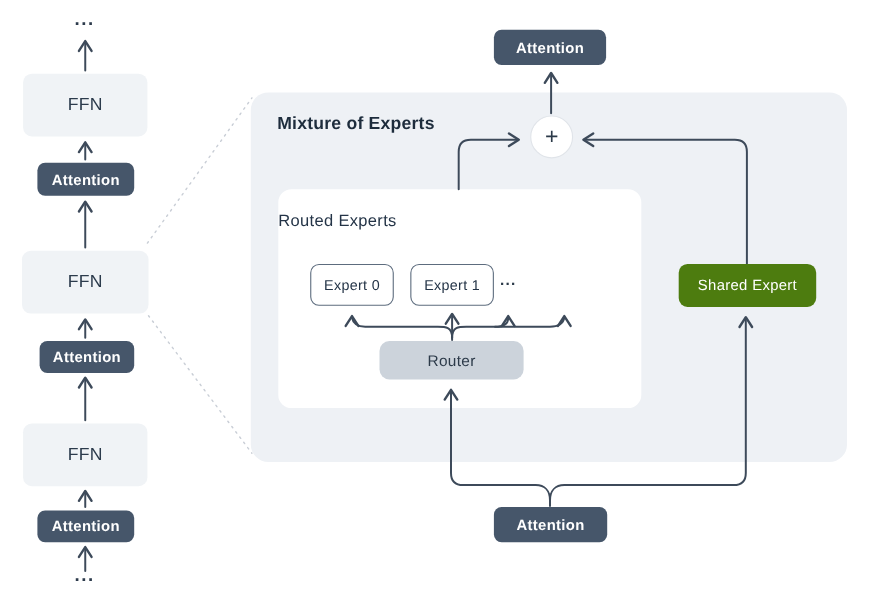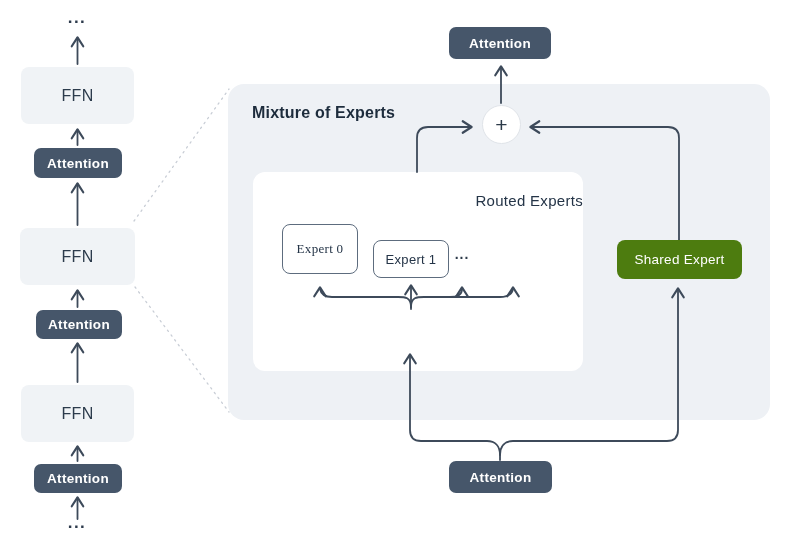--- a/index.html
+++ b/index.html
@@ -9,21 +9,21 @@
   }
   .abs{position:absolute;box-sizing:border-box;}
   .layer-panels{position:absolute;inset:0;z-index:1;}
   .layer-lines{position:absolute;inset:0;z-index:2;pointer-events:none;}
   .layer-boxes{position:absolute;inset:0;z-index:3;}
 
   
   .moe-panel{left:228px;top:84px;width:542px;height:336px;background:#eef1f5;border-radius:16px;}
   .moe-title{left:252px;top:104px;width:260px;font-size:16px;font-weight:700;color:#1d2c3c;letter-spacing:.2px;}
   .routed-panel{left:253px;top:172px;width:330px;height:199px;background:#ffffff;border-radius:12px;}
-  .routed-title{left:253px;top:192px;width:330px;text-align:right;font-size:15px;font-weight:500;color:#243447;letter-spacing:.3px;}
+  .routed-title{left:253px;top:192px;width:330px;text-align:left;font-size:15px;font-weight:500;color:#243447;letter-spacing:.3px;}
 
   
   .box{display:flex;align-items:center;justify-content:center;letter-spacing:.3px;}
   .dark{background:#46566a;color:#ffffff;border-radius:7px;font-size:13.5px;font-weight:bold;}
   .light{background:#f0f3f6;color:#2c3b4c;border-radius:8px;font-size:16px;}
   .expert{background:#ffffff;border:1.3px solid #5d6c7e;border-radius:8px;color:#243447;font-size:13px;}
   .router{background:#ccd3db;border-radius:9px;color:#2c3a49;font-size:14px;}
   .shared{background:#4d7c0f;color:#ffffff;border-radius:8px;font-size:13.5px;}
 
   
@@ -31,21 +31,21 @@
   .att1{left:34px;top:148px;width:88px;height:30px;}
   .ffn2{left:20px;top:228px;width:115px;height:57px;}
   .att2{left:36px;top:310px;width:86px;height:29px;}
   .ffn3{left:21px;top:385px;width:113px;height:57px;}
   .att3{left:34px;top:464px;width:88px;height:29px;}
   .dots{width:44px;text-align:center;font-weight:800;font-size:17px;letter-spacing:1.5px;color:#2d3b4c;}
   .dots-top{left:55px;top:8px;}
   .dots-bottom{left:55px;top:513px;}
 
   
-  .expert0{left:282px;top:224px;width:76px;height:50px;font-family:Liberation Serif, serif;}
+  .expert0{left:282px;top:240px;width:76px;height:38px;}
   .expert1{left:373px;top:240px;width:76px;height:38px;}
   .expert15{left:476px;top:240px;width:77px;height:38px;}
   .dots-mid{left:450px;top:246px;width:24px;text-align:center;font-weight:700;font-size:14px;letter-spacing:1px;color:#2c3a49;}
   .router-box{left:345px;top:310px;width:131px;height:35px;}
   .shared-box{left:617px;top:240px;width:125px;height:39px;}
   .att-top{left:449px;top:27px;width:102px;height:32px;}
   .att-bottom{left:449px;top:461px;width:103px;height:32px;}
   .sum-node{left:482px;top:105px;width:39px;height:39px;background:#ffffff;border:1.5px solid #e0e4e9;
     border-radius:50%;display:flex;align-items:center;justify-content:center;
     font-size:21px;font-weight:400;color:#2c3a49;line-height:1;}
@@ -112,17 +112,18 @@
     <div class="abs dots dots-bottom">...</div>
 
     <div class="abs box dark att-top">Attention</div>
     <div class="abs sum-node">
         <span>+</span>
       </div>
 
     <div class="abs box expert expert0">Expert 0</div>
     <div class="abs box expert expert1">Expert 1</div>
     <div class="abs dots-mid abs">...</div>
+    <div class="abs box router router-box">Router</div>
 
     <div class="abs box shared shared-box">Shared Expert</div>
     <div class="abs box dark att-bottom">Attention</div>
   </div>
 </div>
 
 </body></html>

